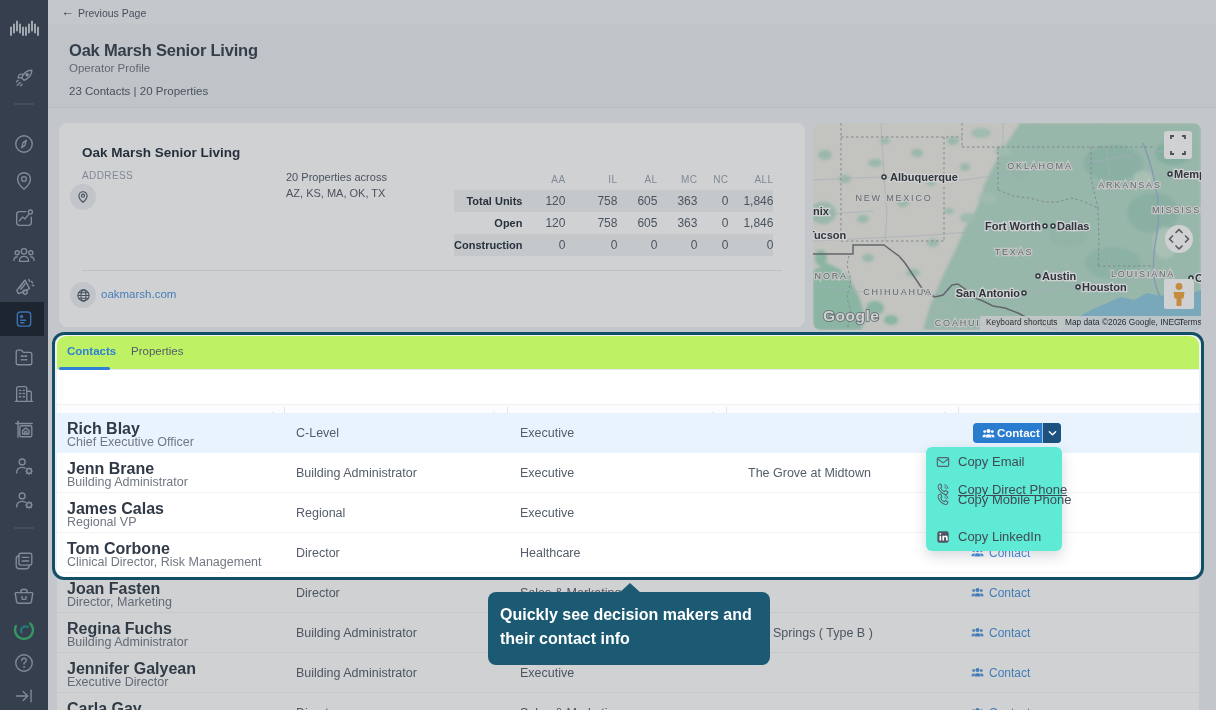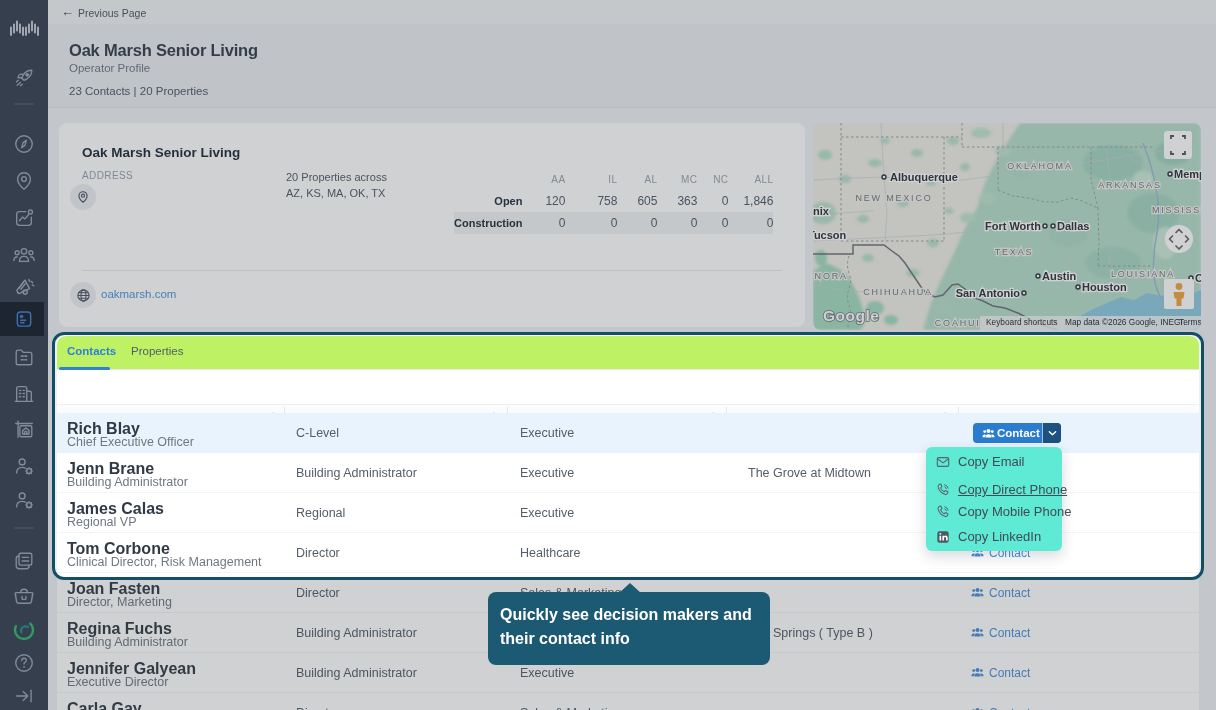--- a/index.html
+++ b/index.html
@@ -258,20 +258,29 @@
       <table class="stats">
         <tbody>
             <tr>
               <td class="rl"></td>
               <td class="hd" style="width:43px;">AA</td>
               <td class="hd" style="width:52px;">IL</td>
               <td class="hd" style="width:40px;">AL</td>
               <td class="hd" style="width:40px;">MC</td>
               <td class="hd" style="width:31px;">NC</td>
               <td class="hd" style="width:45px;">ALL</td>
+            </tr>
+        <tr class="stripe">
+              <td class="rl" style="width:63px;">Total Units</td>
+              <td>120</td>
+              <td>758</td>
+              <td>605</td>
+              <td>363</td>
+              <td>0</td>
+              <td>1,846</td>
             </tr>
         <tr>
               <td class="rl">Open</td>
               <td>120</td>
               <td>758</td>
               <td>605</td>
               <td>363</td>
               <td>0</td>
               <td>1,846</td>
             </tr>
@@ -546,21 +555,21 @@
   <div id="dropdown">
     <div class="it" style="top:2px;"><svg width="14" height="14" viewBox="0 0 16 16">
           <rect x="1.5" y="3" width="13" height="10" rx="1.5" fill="none" stroke="#5a6470" stroke-width="1.3"></rect>
           <path d="M2 4.5 L8 9 L14 4.5" fill="none" stroke="#5a6470" stroke-width="1.3" stroke-linejoin="round"></path>
         </svg>Copy Email</div>
     <div class="it" style="top:30px;text-decoration:underline;"><svg width="14" height="14" viewBox="0 0 16 16">
           <path d="M3.5 1.8 L5.5 1.2 L6.8 4.2 L5.3 5.6 Q6.3 8.6 9.3 10 L10.8 8.6 L13.8 10.2 L13 12.2 Q12 13.6 10 12.9 Q4.6 11 2.6 5.4 Q2 3 3.5 1.8 Z" fill="none" stroke="#5a6470" stroke-width="1.2" stroke-linejoin="round"></path>
           <path d="M10 2 Q13.5 2.8 13.8 6" fill="none" stroke="#5a6470" stroke-width="1.1" stroke-linecap="round"></path>
           <path d="M10 4.4 Q11.6 5 11.8 6.6" fill="none" stroke="#5a6470" stroke-width="1.1" stroke-linecap="round"></path>
         </svg>Copy Direct Phone</div>
-    <div class="it" style="top:52px;"><svg width="14" height="14" viewBox="0 0 16 16">
+    <div class="it" style="top:40px;"><svg width="14" height="14" viewBox="0 0 16 16">
           <path d="M3.5 1.8 L5.5 1.2 L6.8 4.2 L5.3 5.6 Q6.3 8.6 9.3 10 L10.8 8.6 L13.8 10.2 L13 12.2 Q12 13.6 10 12.9 Q4.6 11 2.6 5.4 Q2 3 3.5 1.8 Z" fill="none" stroke="#5a6470" stroke-width="1.2" stroke-linejoin="round"></path>
           <path d="M10 2 Q13.5 2.8 13.8 6" fill="none" stroke="#5a6470" stroke-width="1.1" stroke-linecap="round"></path>
           <path d="M10 4.4 Q11.6 5 11.8 6.6" fill="none" stroke="#5a6470" stroke-width="1.1" stroke-linecap="round"></path>
         </svg>Copy Mobile Phone</div>
     <div class="it" style="top:77px;"><svg width="14" height="14" viewBox="0 0 16 16">
           <rect x="1.5" y="1.5" width="13" height="13" rx="2.5" fill="#4e5864"></rect>
           <rect x="4" y="6.6" width="1.9" height="5.4" fill="#fff"></rect>
           <circle cx="4.95" cy="4.4" r="1.05" fill="#fff"></circle>
           <path d="M7.3 6.6 h1.8 v0.9 q0.7 -1.1 2 -1.1 q2.3 0 2.3 2.6 v3 h-1.9 v-2.7 q0 -1.4 -1.1 -1.4 q-1.2 0 -1.2 1.5 v2.6 h-1.9 z" fill="#fff"></path>
         </svg>Copy LinkedIn</div>

